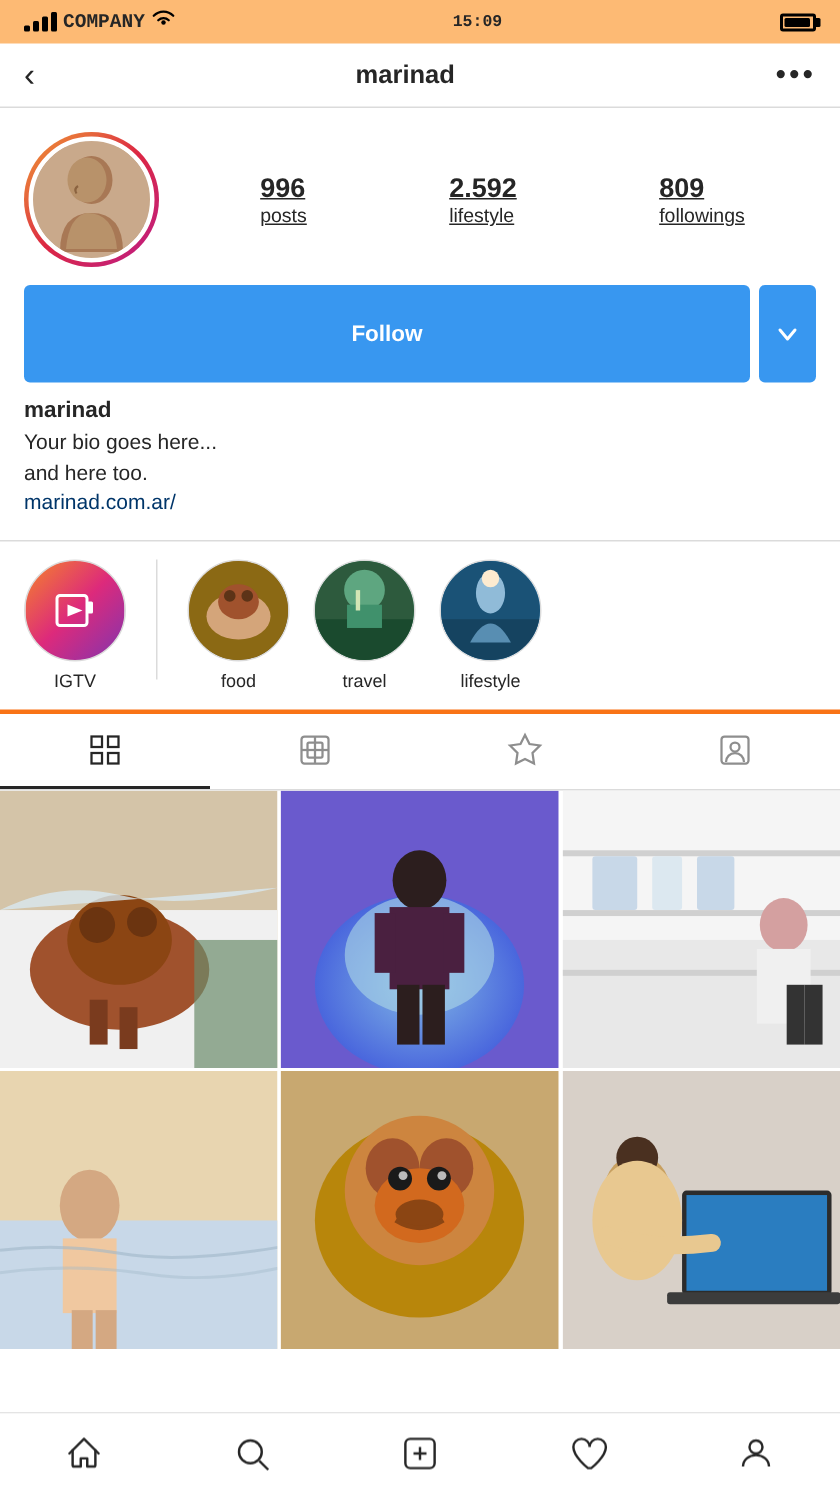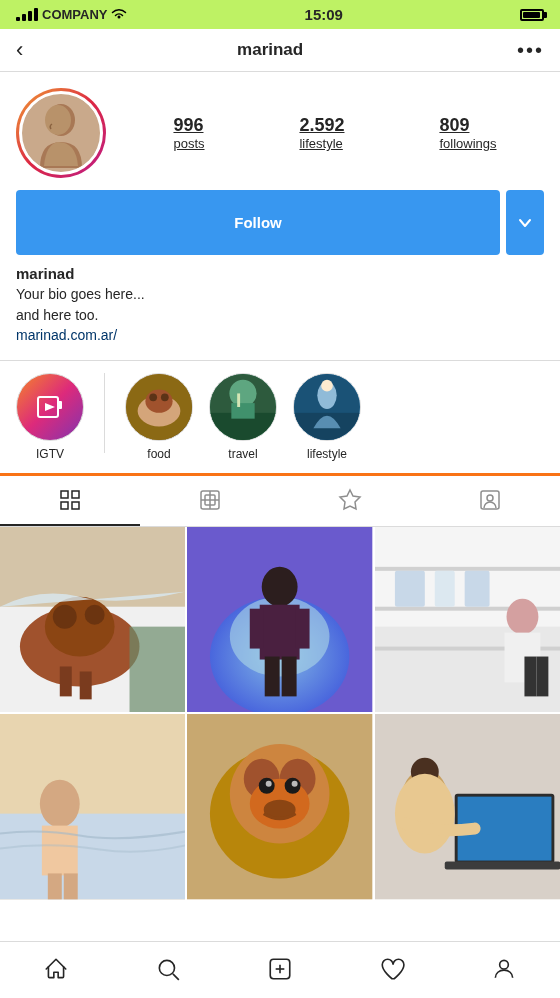--- a/index.html
+++ b/index.html
@@ -12,23 +12,24 @@
       color: #262626;
       overflow-x: hidden;
     }
 
     
     .status-bar {
       display: flex;
       justify-content: space-between;
       align-items: center;
       padding: 6px 16px;
-      background: #bef264;
+      background: #fdba74;
       font-size: 13px;
       font-weight: 600;
+      font-family: Liberation Mono, monospace;
     }
     .status-left { display: flex; align-items: center; gap: 4px; }
     .signal-bars { display: flex; align-items: flex-end; gap: 2px; }
     .signal-bars span {
       background: #000;
       width: 4px;
       border-radius: 1px;
     }
     .signal-bars span:nth-child(1) { height: 4px; }
     .signal-bars span:nth-child(2) { height: 7px; }
@@ -271,21 +272,21 @@
       </div>
       <span>COMPANY</span>
       <span class="wifi-icon">
         <svg width="16" height="12" viewBox="0 0 16 12">
           <path d="M8 10.5a1.5 1.5 0 100-3 1.5 1.5 0 000 3z" fill="#000"></path>
           <path d="M4.5 7.5a4.97 4.97 0 017 0" stroke="#000" stroke-width="1.5" fill="none" stroke-linecap="round"></path>
           <path d="M1.5 4.5a8.97 8.97 0 0113 0" stroke="#000" stroke-width="1.5" fill="none" stroke-linecap="round"></path>
         </svg>
       </span>
     </div>
-    <span style="font-weight:600;font-size:15px;">15:09</span>
+    <span style="font-weight:600;font-size:11px;">15:09</span>
     <div class="battery-icon">
       <div class="battery-fill"></div>
     </div>
   </div>
 
   <div class="top-nav">
     <span class="nav-back">‹</span>
     <span class="nav-title">marinad</span>
     <span class="nav-more">•••</span>
   </div>

